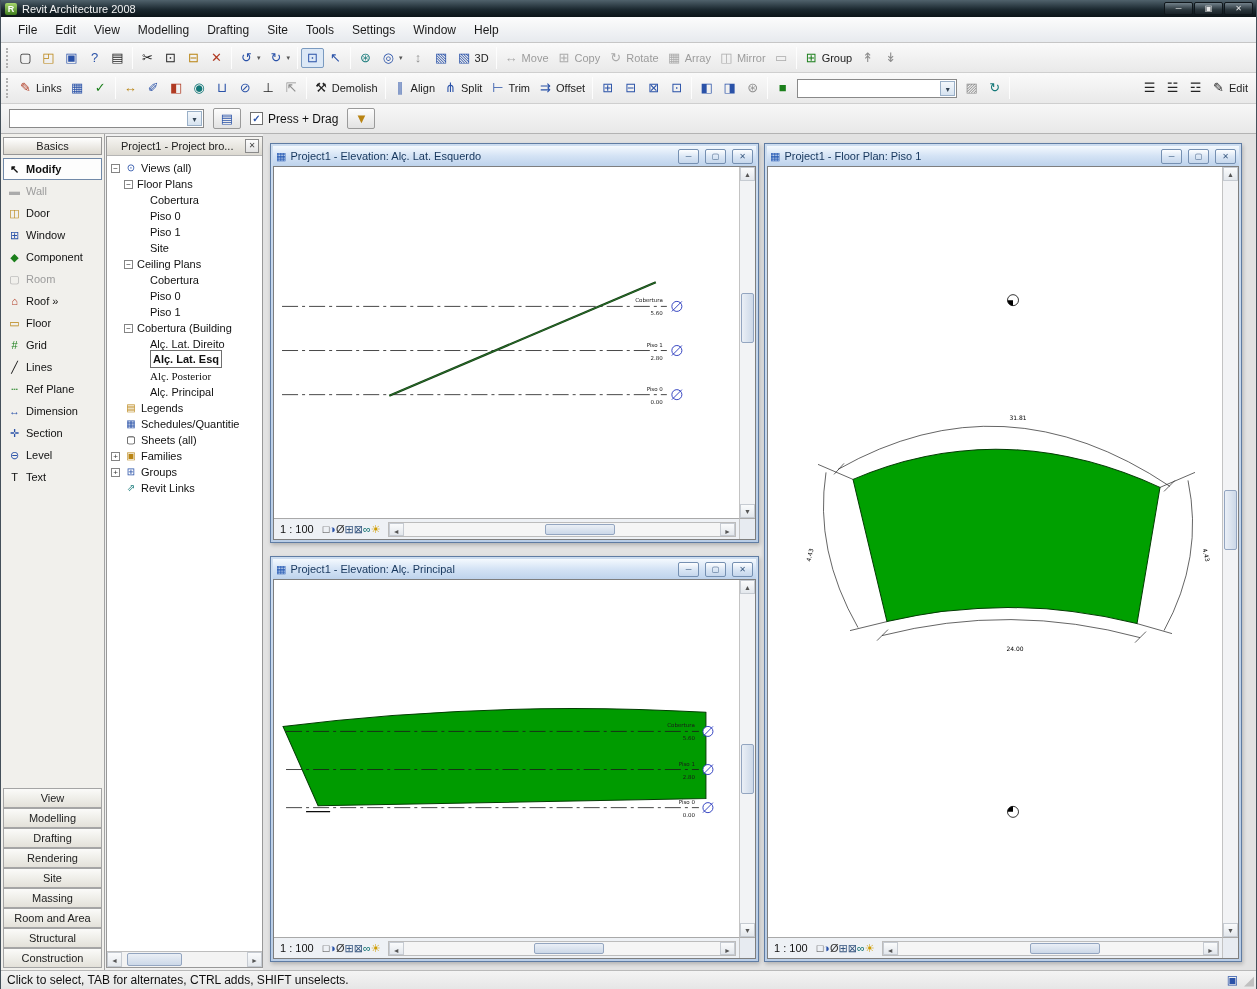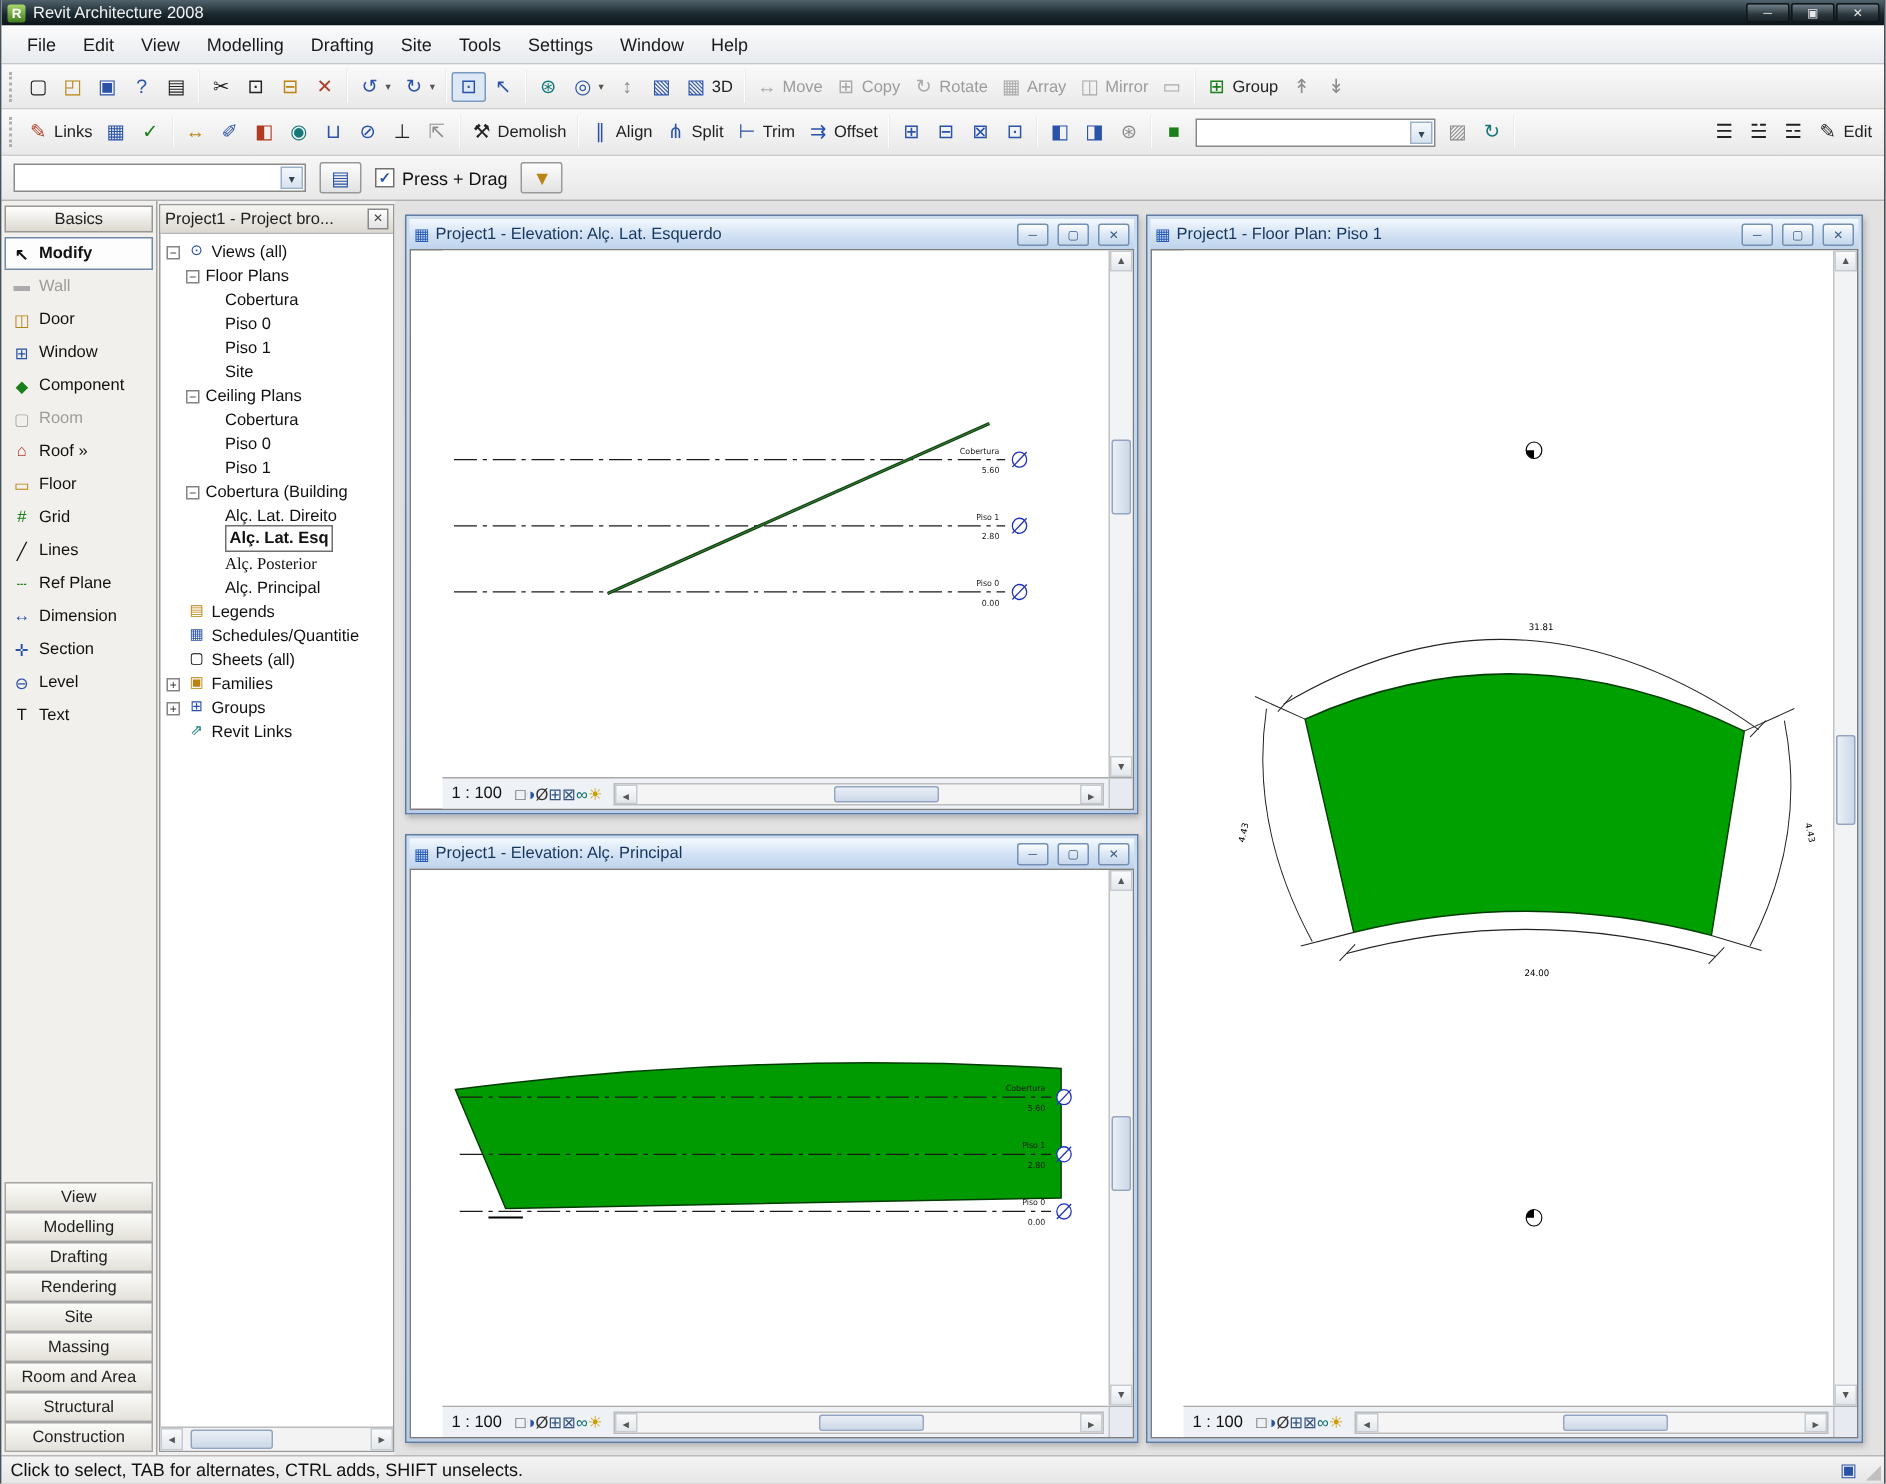--- a/index.html
+++ b/index.html
@@ -52,42 +52,42 @@
   .db-item.active{border:1px solid #7189a8;background:#fdfdfd;font-weight:bold;}
   .db-item.disabled{color:#9c9c9c;}
   .db-item.disabled .db-icon{color:#ababab !important;}
   .db-icon{width:15px;text-align:center;font-size:11px;}
   .db-spacer{flex:1;}
   .db-tab{height:20px;border:1px solid #a5a5a5;background:linear-gradient(#fbfbf9,#e3e1d9);font-size:11px;display:flex;align-items:center;justify-content:center;color:#222;margin-top:0;}
 
   
   .browser{width:157px;background:#fff;border:1px solid #989898;display:flex;flex-direction:column;margin:2px 0 2px 1px;}
   .browser-title{height:19px;background:linear-gradient(#f6f5f2,#dcd9d1);border-bottom:1px solid #b5b5b5;display:flex;align-items:center;font-size:11px;padding:0 3px;color:#222;}
-  .browser-title-text{flex:1;white-space:nowrap;overflow:hidden;}
+  .browser-title-text{flex:1;white-space:nowrap;overflow:hidden;margin-left:11px;}
   .browser-close{width:14px;height:14px;border:1px solid #8a8a8a;background:linear-gradient(#fdfdfd,#e3e3e3);font-size:8px;line-height:12px;text-align:center;color:#444;}
   .tree{flex:1;overflow:hidden;padding-top:4px;font-size:11px;}
   .tree-row{height:16px;line-height:16px;display:flex;align-items:center;white-space:nowrap;}
   .expander{width:9px;height:9px;border:1px solid #848484;background:#fff;font-size:8px;line-height:7px;text-align:center;color:#333;margin-right:4px;flex:0 0 auto;}
   .expander-gap{width:13px;flex:0 0 auto;}
   .tree-icon{width:14px;text-align:center;font-size:10px;margin-right:3px;flex:0 0 auto;}
   .tree-label{color:#111;}
   .tree-label.selected{font-weight:bold;border:1px solid #6f6f6f;background:#fff;padding:0 2px;}
   .browser-hscroll{height:16px;background:#f3f3f3;border-top:1px solid #bdbdbd;position:relative;display:flex;align-items:center;}
   .harrow{width:15px;height:100%;font-size:7px;color:#555;text-align:center;line-height:15px;background:linear-gradient(#fafbfc,#e3e7ec);border:1px solid #c6cbd2;flex:0 0 auto;}
   .hright{margin-left:auto;}
   .hthumb{position:absolute;top:1px;bottom:1px;background:linear-gradient(#eaeff6,#ccd8e8);border:1px solid #93a5c0;border-radius:2px;}
 
   
   .mdi{position:relative;flex:1;background:#e2e2e2;overflow:hidden;}
   .child{position:absolute;background:linear-gradient(#cdddf0,#b9cde6);border:1px solid #5f7ca3;padding:2px;display:flex;flex-direction:column;box-shadow:1px 2px 4px rgba(0,0,0,.22);}
   .child-title{height:20px;display:flex;align-items:center;gap:4px;padding:0 3px;background:linear-gradient(#f4f9fe,#d4e3f5 50%,#bed3ec);flex:0 0 auto;}
   .view-icon{font-size:11px;color:#2458b3;}
   .child-title-text{flex:1;font-size:11px;color:#16365c;white-space:nowrap;overflow:hidden;}
   .cbtn{width:21px;height:15px;background:linear-gradient(#fdfeff,#dbe7f5 50%,#c6d7ec);border:1px solid #7590b2;border-radius:2px;font-size:8px;line-height:13px;text-align:center;color:#3a5a80;margin-left:2px;flex:0 0 auto;}
-  .child-body{flex:1;background:#fff;border:1px solid #7e7e7e;display:grid;grid-template-columns:1fr 16px;grid-template-rows:1fr 21px;min-height:0;padding-left:21px;}
+  .child-body{flex:1;background:#fff;border:1px solid #7e7e7e;display:grid;grid-template-columns:1fr 16px;grid-template-rows:1fr 21px;min-height:0;}
   .canvas{position:relative;overflow:hidden;background:#fff;}
   .canvas svg{position:absolute;left:0;top:0;width:100%;height:100%;}
   .vscroll{position:relative;background:#f2f3f5;border-left:1px solid #c3c3c3;}
   .varrow{position:absolute;left:0;right:0;height:14px;text-align:center;font-size:7px;line-height:14px;color:#555;background:linear-gradient(#fafbfc,#e3e7ec);border:1px solid #c6cbd2;}
   .vtop{top:0}.vbottom{bottom:0}
   .vthumb{position:absolute;left:1px;right:1px;background:linear-gradient(90deg,#eaeff6,#ccd8e8);border:1px solid #93a5c0;border-radius:2px;}
   .viewbar{display:flex;align-items:center;border-top:1px solid #a9a9a9;background:#eef1f5;padding:0 3px;font-size:11px;gap:2px;}
   .scale{margin:0 7px 0 3px;white-space:pre;color:#111;}
   .vicon{font-size:11px;width:14px;text-align:center;}
   .viewbar .hscroll{flex:1;height:15px;margin-left:5px;background:#f5f5f5;border:1px solid #bcbcbc;position:relative;display:flex;align-items:center;}

